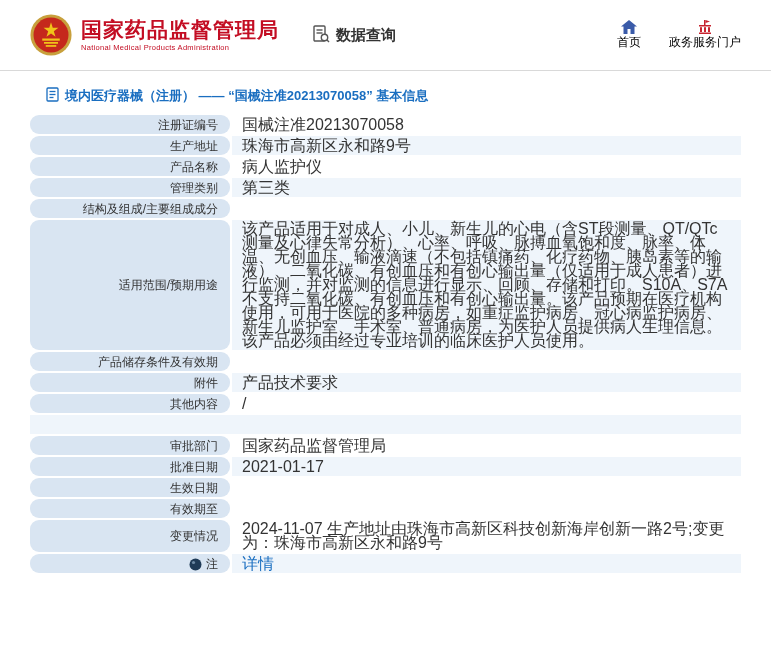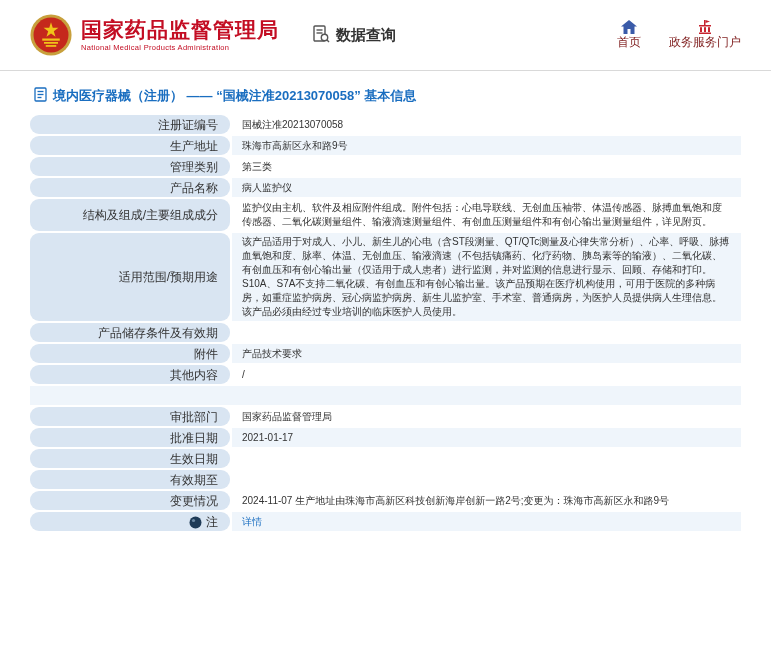--- a/index.html
+++ b/index.html
@@ -16,37 +16,37 @@
     padding:0 30px; border-bottom:1px solid #d9d9d9; background:#fff;
   }
   .header-left { display:flex; align-items:center; }
   .emblem { width:42px; height:42px; flex:0 0 auto; margin-right:9px; }
   .agency-cn { color:#c30d23; font-size:21px; font-weight:bold; letter-spacing:1px; line-height:1.1; }
   .agency-en { color:#c30d23; font-size:7.5px; letter-spacing:0.3px; margin-top:2px; }
   .data-query { display:flex; align-items:center; gap:5px; margin-left:32px;
     font-size:15px; font-weight:bold; color:#333; cursor:pointer; }
   .header-right { display:flex; gap:28px; }
   .nav-item { display:flex; flex-direction:column; align-items:center; 
-    font-size:12px; color:#7f1d1d; cursor:pointer; text-decoration:none; }
+    font-size:12px; color:#000000; cursor:pointer; text-decoration:none; }
   .nav-item .ico { height:14px; display:flex; align-items:flex-end; }
   
   .main { padding:10px 30px 0 30px; }
   .breadcrumb { display:flex; align-items:flex-start; gap:6px;
-    color:#1a6ec0; font-size:13px; font-weight:bold; margin:6px 0 10px 4px; }
+    color:#1a6ec0; font-size:13px; font-weight:bold; margin:6px 0 10px 16px; }
   
   .info-table { width:711px; }
   .trow { display:flex; margin-bottom:2px; }
   .tlabel {
     width:200px; flex:0 0 200px; margin-right:2px;
     background:#d9e5f2; color:#333; font-size:12px; line-height:14px;
     display:flex; align-items:center; justify-content:flex-end; text-align:right;
     padding:2px 12px 2px 6px; min-height:19px;border-radius:9px;
   }
   .tvalue {
-    flex:1; background:#ffffff; color:#333; font-size:10px; line-height:14px;
+    flex:1; background:#ffffff; color:#333; font-size:16px; line-height:14px;
     display:flex; align-items:center; padding:2px 10px; min-height:19px;
   }
   .trow:nth-child(even) .tvalue { background:#eff5fb; }
   .label-icon { display:inline-flex; margin-right:4px; position:relative; top:1px; }
   .detail-link { color:#1a6ec0; text-decoration:none; cursor:pointer; }
 </style>
 </head>
 <body>
 
 <header class="site-header">
@@ -120,30 +120,29 @@
   <div class="info-table">
     <div class="trow">
         <div class="tlabel">注册证编号</div>
         <div class="tvalue">国械注准20213070058</div>
       </div>
     <div class="trow">
         <div class="tlabel">生产地址</div>
         <div class="tvalue">珠海市高新区永和路9号</div>
       </div>
     <div class="trow">
+        <div class="tlabel">产品名称</div>
+        <div class="tvalue">病人监护仪</div>
+      </div>
+    <div class="trow">
         <div class="tlabel">管理类别</div>
         <div class="tvalue">第三类</div>
       </div>
     <div class="trow">
-        <div class="tlabel">产品名称</div>
-        <div class="tvalue">病人监护仪</div>
-      </div>
-    <div class="trow">
         <div class="tlabel">结构及组成/主要组成成分</div>
-        <div class="tvalue">监护仪由主机、软件及相应附件组成。附件包括：心电导联线、无创血压袖带、体温传感器、脉搏血氧饱和度传感器、二氧化碳测量组件、输液滴速测量组件、有创血压测量组件和有创心输出量测量组件，详见附页。</div>
       </div>
     <div class="trow">
         <div class="tlabel">适用范围/预期用途</div>
         <div class="tvalue">该产品适用于对成人、小儿、新生儿的心电（含ST段测量、QT/QTc测量及心律失常分析）、心率、呼吸、脉搏血氧饱和度、脉率、体温、无创血压、输液滴速（不包括镇痛药、化疗药物、胰岛素等的输液）、二氧化碳、有创血压和有创心输出量（仅适用于成人患者）进行监测，并对监测的信息进行显示、回顾、存储和打印。S10A、S7A不支持二氧化碳、有创血压和有创心输出量。该产品预期在医疗机构使用，可用于医院的多种病房，如重症监护病房、冠心病监护病房、新生儿监护室、手术室、普通病房，为医护人员提供病人生理信息。该产品必须由经过专业培训的临床医护人员使用。</div>
       </div>
     <div class="trow">
         <div class="tlabel">产品储存条件及有效期</div>
         <div class="tvalue"></div>
       </div>
     <div class="trow">

